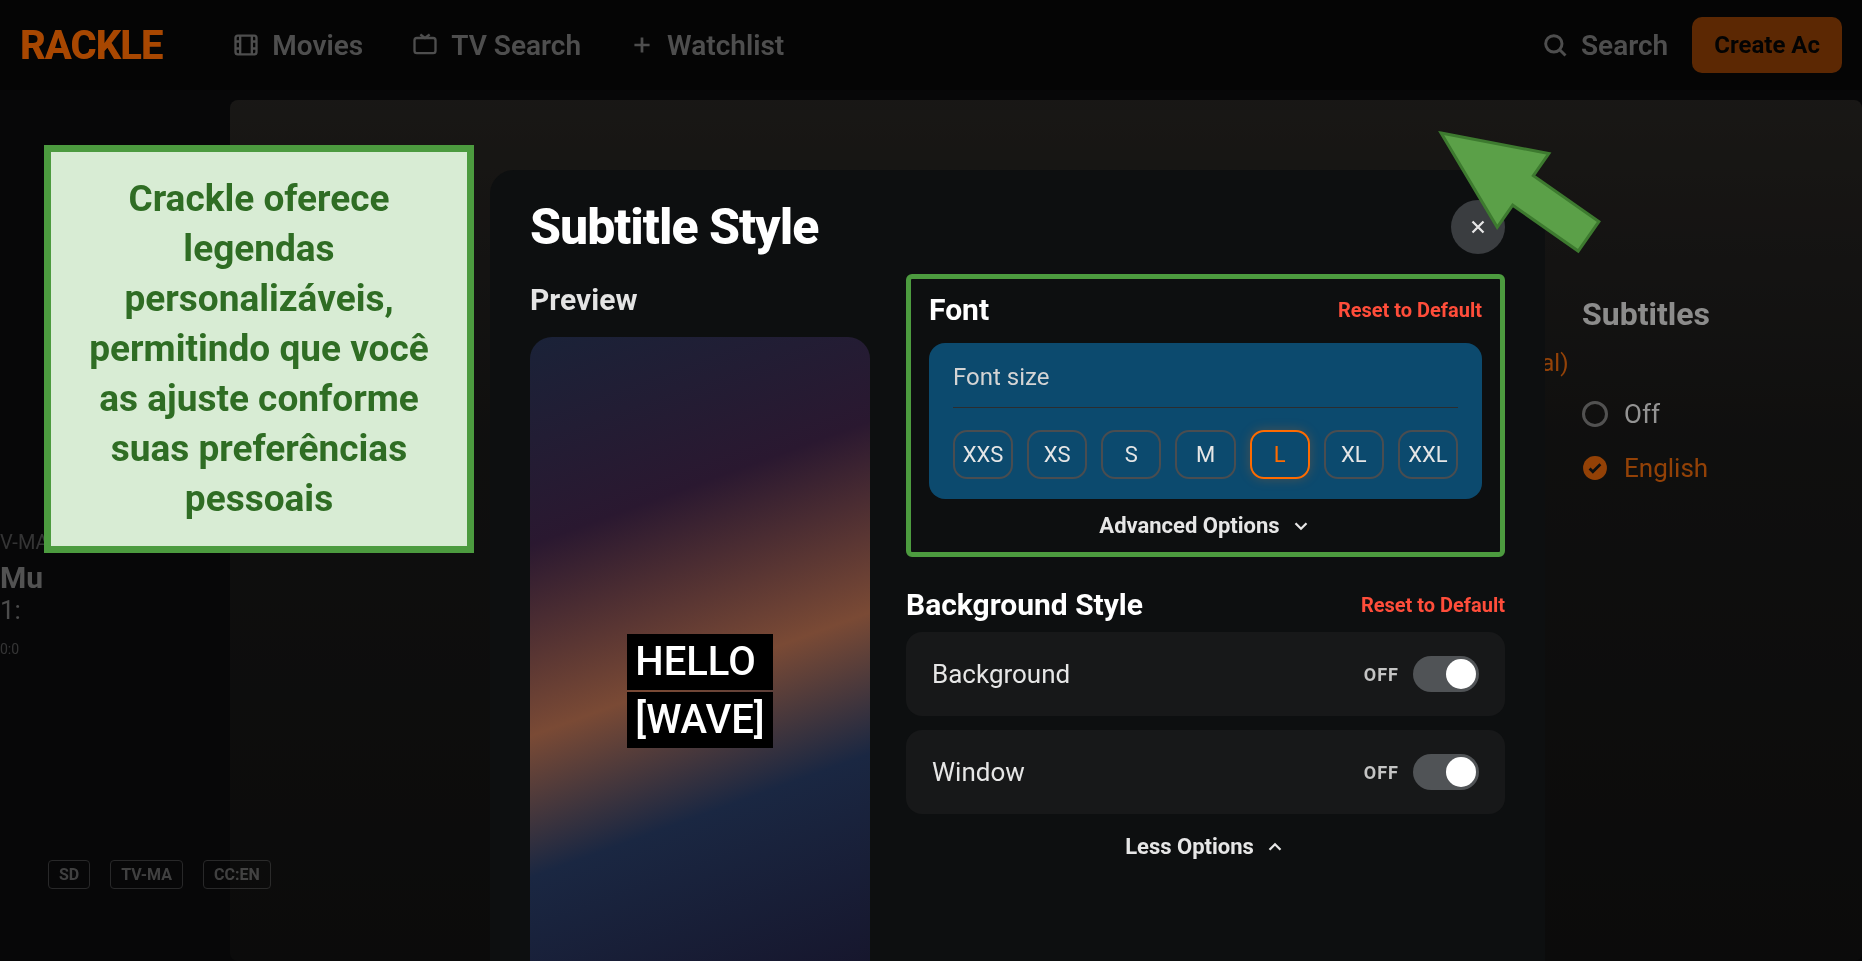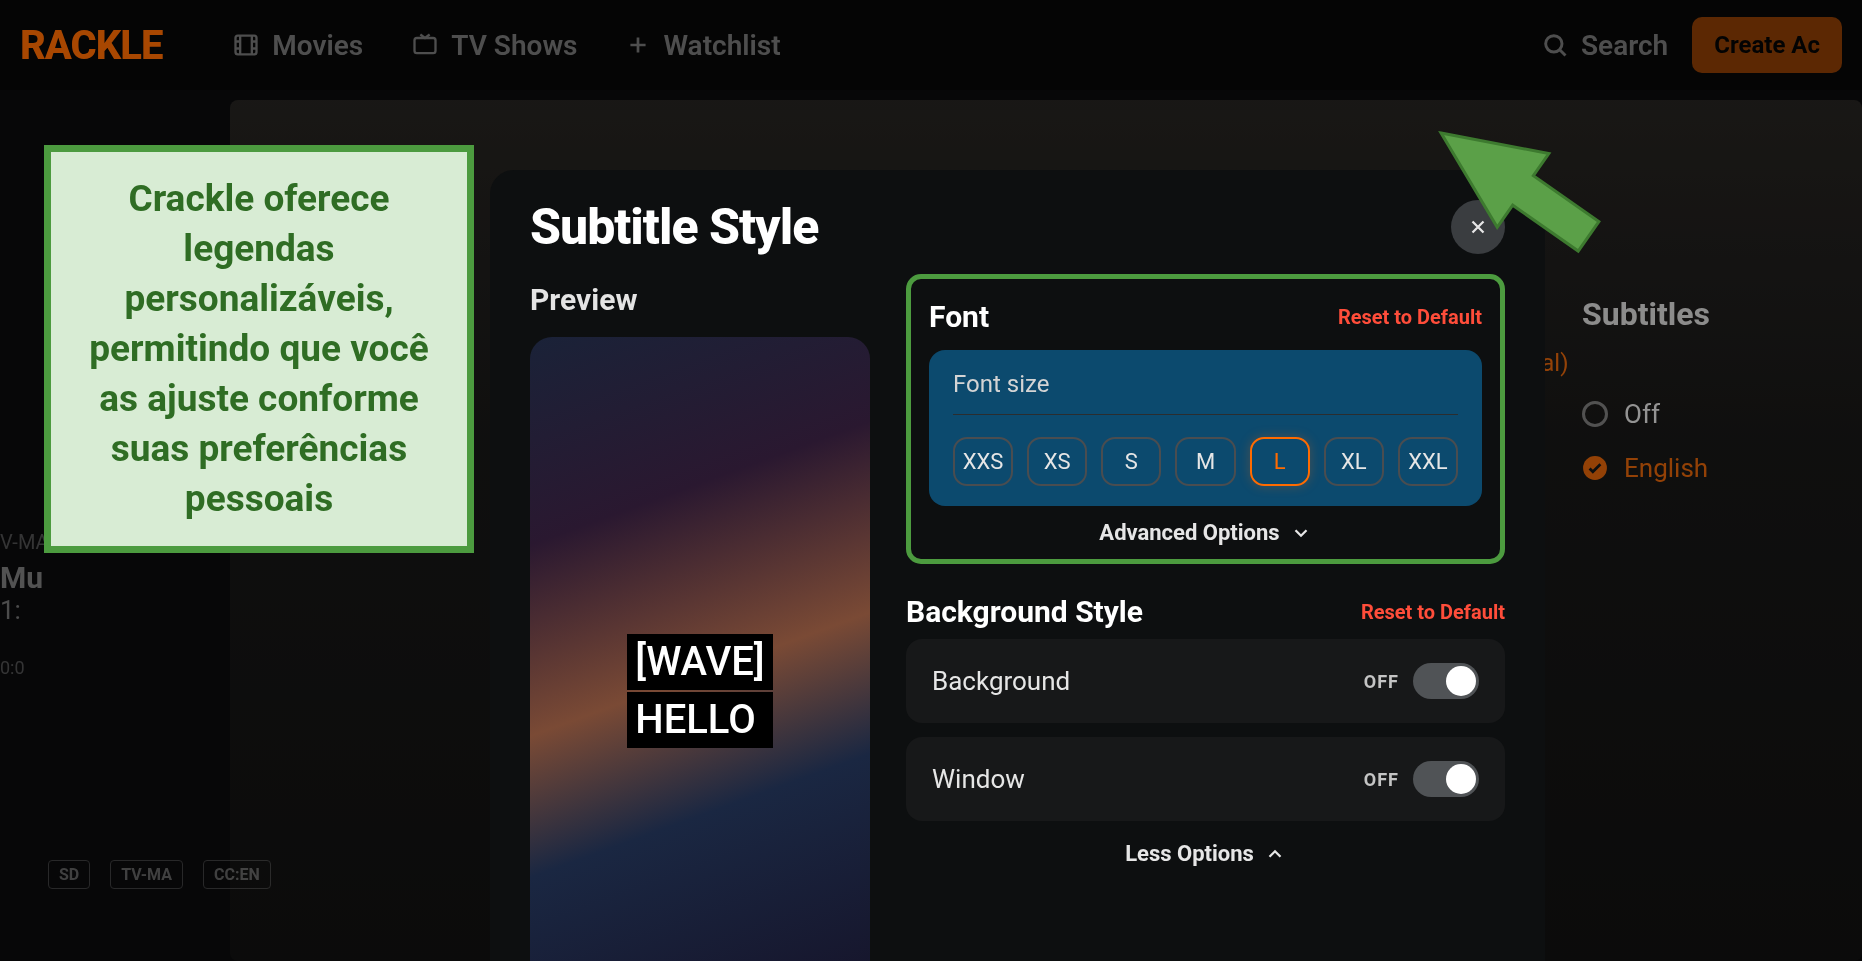--- a/index.html
+++ b/index.html
@@ -33,21 +33,21 @@
 .close-btn{width:54px;height:54px;border-radius:50%;background:#3a3d40;display:flex;align-items:center;justify-content:center;cursor:pointer}
 .close-btn svg{width:22px;height:22px}
 .modal-body{display:flex;gap:36px;height:100%}
 .preview-col{width:340px;flex-shrink:0;display:flex;flex-direction:column}
 .preview-label{font-size:30px;font-weight:700;color:#e4e4e4;margin-bottom:20px}
 .preview-box{flex:1;border-radius:22px;background:linear-gradient(160deg,#1a2238 0%,#2a1830 25%,#7a4a35 48%,#1a2742 65%,#151025 100%);display:flex;align-items:center;justify-content:center;flex-direction:column;padding:30px}
 .preview-sub{background:#000;color:#fff;font-size:40px;font-weight:500;line-height:1.4;padding:0 8px;margin:2px 0}
 .settings-col{flex:1;display:flex;flex-direction:column;gap:20px;padding-top:2px}
 
 
-.font-section{border:5px solid #4c9b3f;border-radius:15px;padding:12px 0 14px;position:relative;top:-10px}
+.font-section{border:5px solid #4c9b3f;border-radius:6px;padding:5px 0 14px;position:relative;top:-10px}
 .sec-head{display:flex;justify-content:space-between;align-items:center;padding:8px 18px 6px}
 .sec-title{font-size:30px;font-weight:700}
 .reset-link{color:#ff4d3a;font-size:20px;font-weight:700}
 .font-card{background:#0c4a6e;border-radius:16px;margin:10px 18px 14px;padding:20px 24px}
 .font-card-label{font-size:24px;color:#d4d4d4;margin-bottom:16px}
 .size-row{display:flex;gap:14px;border-top:1px solid #2b2d2f;padding-top:22px}
 .size-btn{border:2px solid #4a4d50;border-radius:14px;padding:10px 0;font-size:22px;font-weight:400;color:#e6e6e6;text-align:center;cursor:pointer;flex:1}
 .size-btn.active{border-color:#ff6b00;color:#ff6b00;box-shadow:0 0 12px rgba(255,107,0,.25)}
 .adv-row{display:flex;justify-content:center;align-items:center;gap:10px;color:#e6e6e6;font-size:22px;font-weight:700;cursor:pointer}
 
@@ -99,21 +99,21 @@
         </span>
       <span>Movies</span>
     </div>
     <div class="nav-item">
       <span class="ic">
           <svg width="28" height="28" viewBox="0 0 24 24" fill="none" stroke="#bbb" stroke-width="2">
             <rect x="3" y="6" width="18" height="13" rx="2"></rect>
             <path d="M8 3l4 3 4-3"></path>
           </svg>
         </span>
-      <span>TV Shows</span>
+      <span>TV Search</span>
     </div>
     <div class="nav-item">
       <span class="ic">
           <svg width="26" height="26" viewBox="0 0 24 24" fill="none" stroke="#bbb" stroke-width="2.5">
             <path d="M12 5v14M5 12h14"></path>
           </svg>
         </span>
       <span>Watchlist</span>
     </div>
   </div>
@@ -127,21 +127,21 @@
       </span>
     <span>Search</span>
   </div>
   <div class="create-btn">Create Ac</div>
 </div>
 
 <div class="left-faded">
   <div style="margin-bottom:6px">V-MA</div>
   <div style="font-size:30px;color:#ddd;font-weight:700">Mu</div>
   <div style="font-size:26px;color:#ccc">1:</div>
-  <div style="font-size:18px;margin-top:32px">0:0</div>
+  <div style="font-size:14px;margin-top:16px">0:0</div>
 </div>
 
 <div class="callout">
   <div class="callout-text">Crackle oferece legendas personalizáveis, permitindo que você as ajuste conforme suas preferências pessoais</div>
 </div>
 
 <div class="arrow-annot">
   <svg width="230" height="180" viewBox="0 0 230 180">
     <g transform="rotate(35 115 90)">
       <polygon points="30,80 130,35 130,62 210,62 210,98 130,98 130,125" fill="#5ba048" stroke="#3d7a2f" stroke-width="3"></polygon>
@@ -175,22 +175,22 @@
           <path d="M6 6l12 12M18 6L6 18"></path>
         </svg>
     </div>
   </div>
   <div class="modal-body">
 
     <div class="preview-col">
       <div class="preview-label">Preview</div>
       <div class="preview-box">
         <div>
+          <div class="preview-sub">HELLO</div>
           <div class="preview-sub">[WAVE]</div>
-          <div class="preview-sub">HELLO</div>
         </div>
       </div>
     </div>
 
     <div class="settings-col">
 
       <div class="font-section">
         <div class="sec-head">
           <div class="sec-title">Font</div>
           <div class="reset-link">Reset to Default</div>

